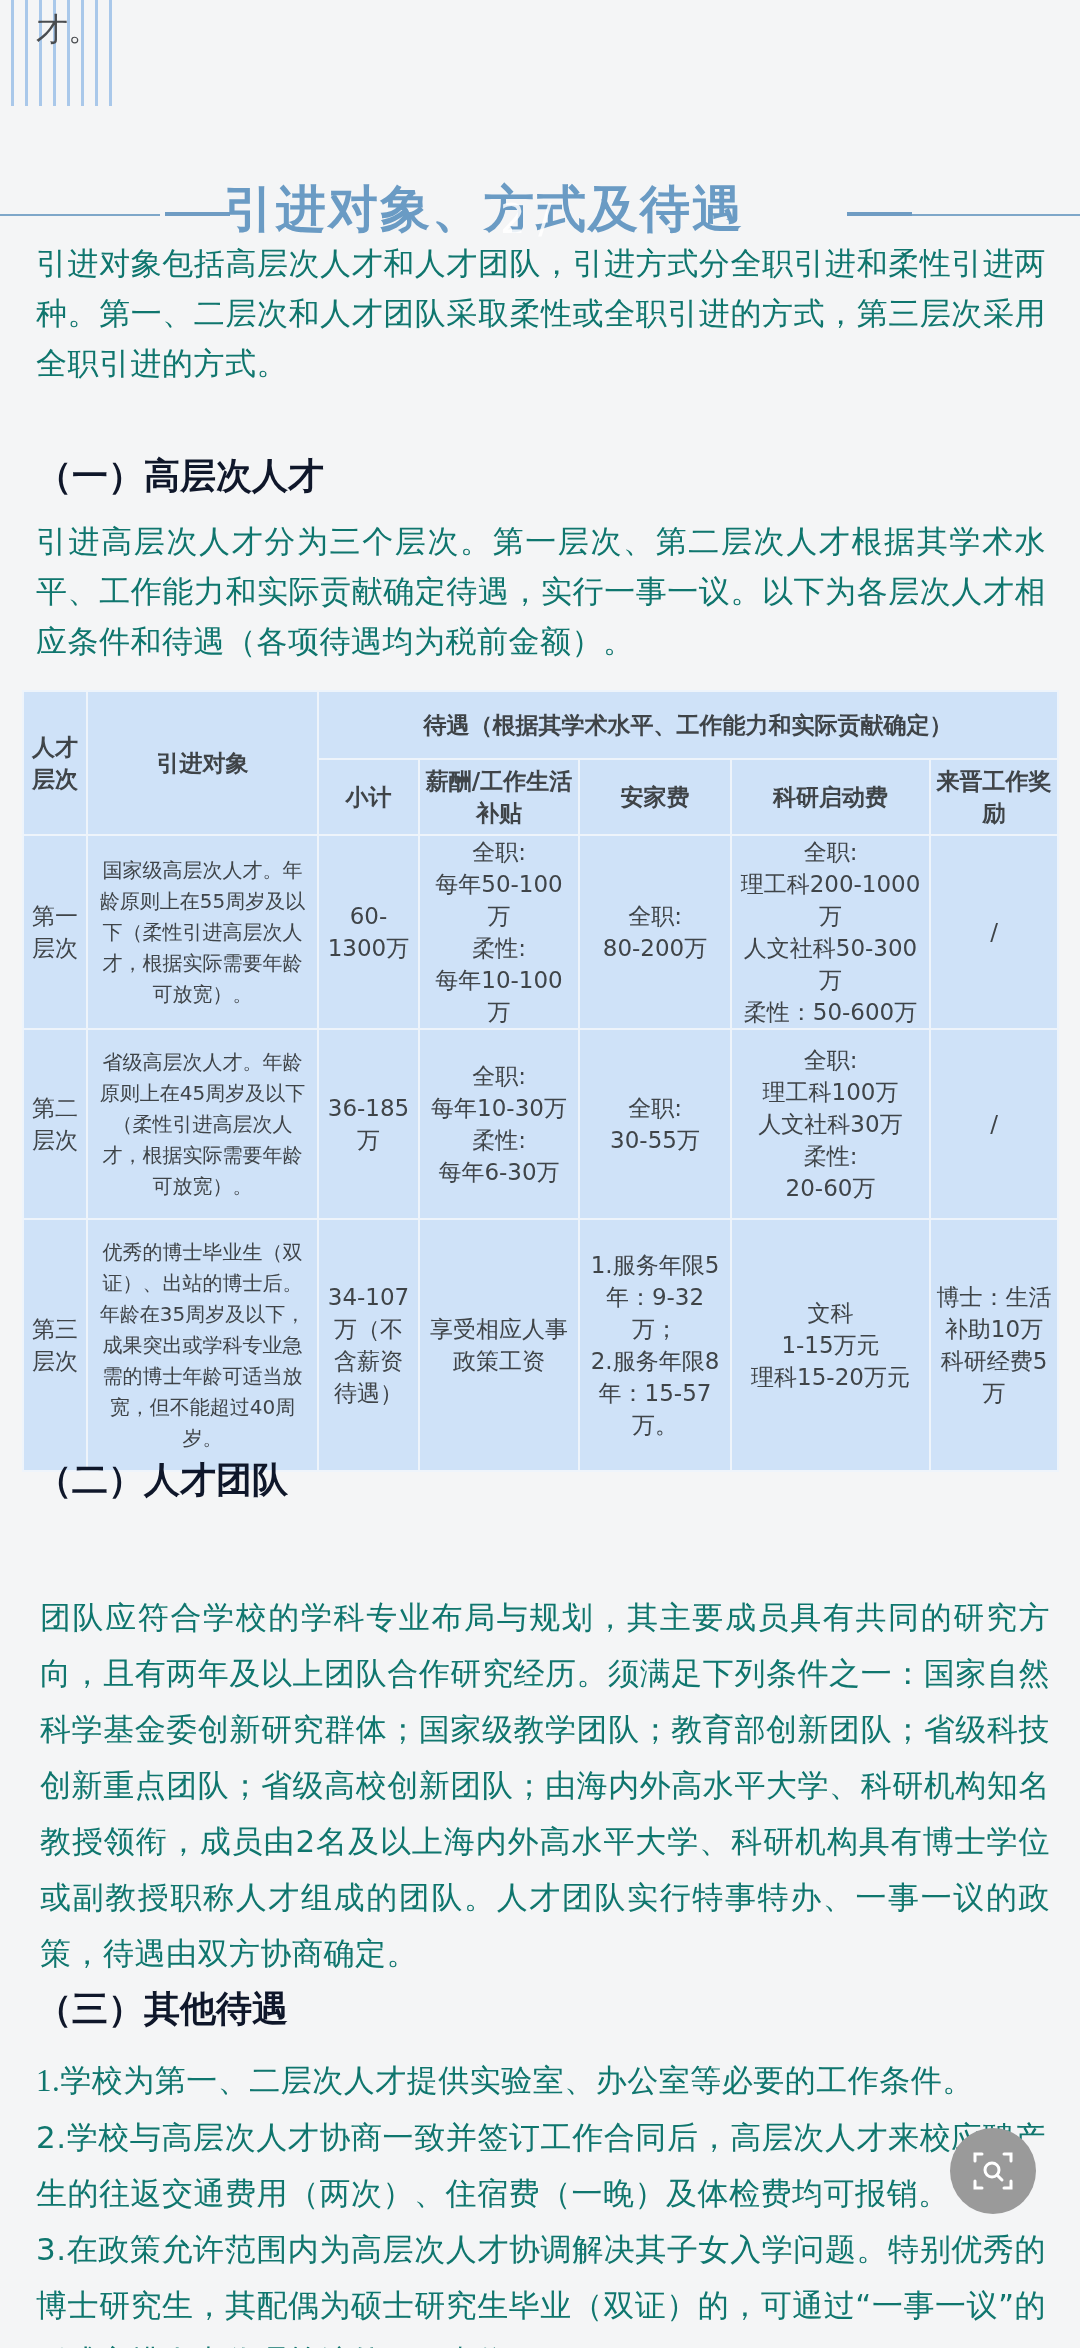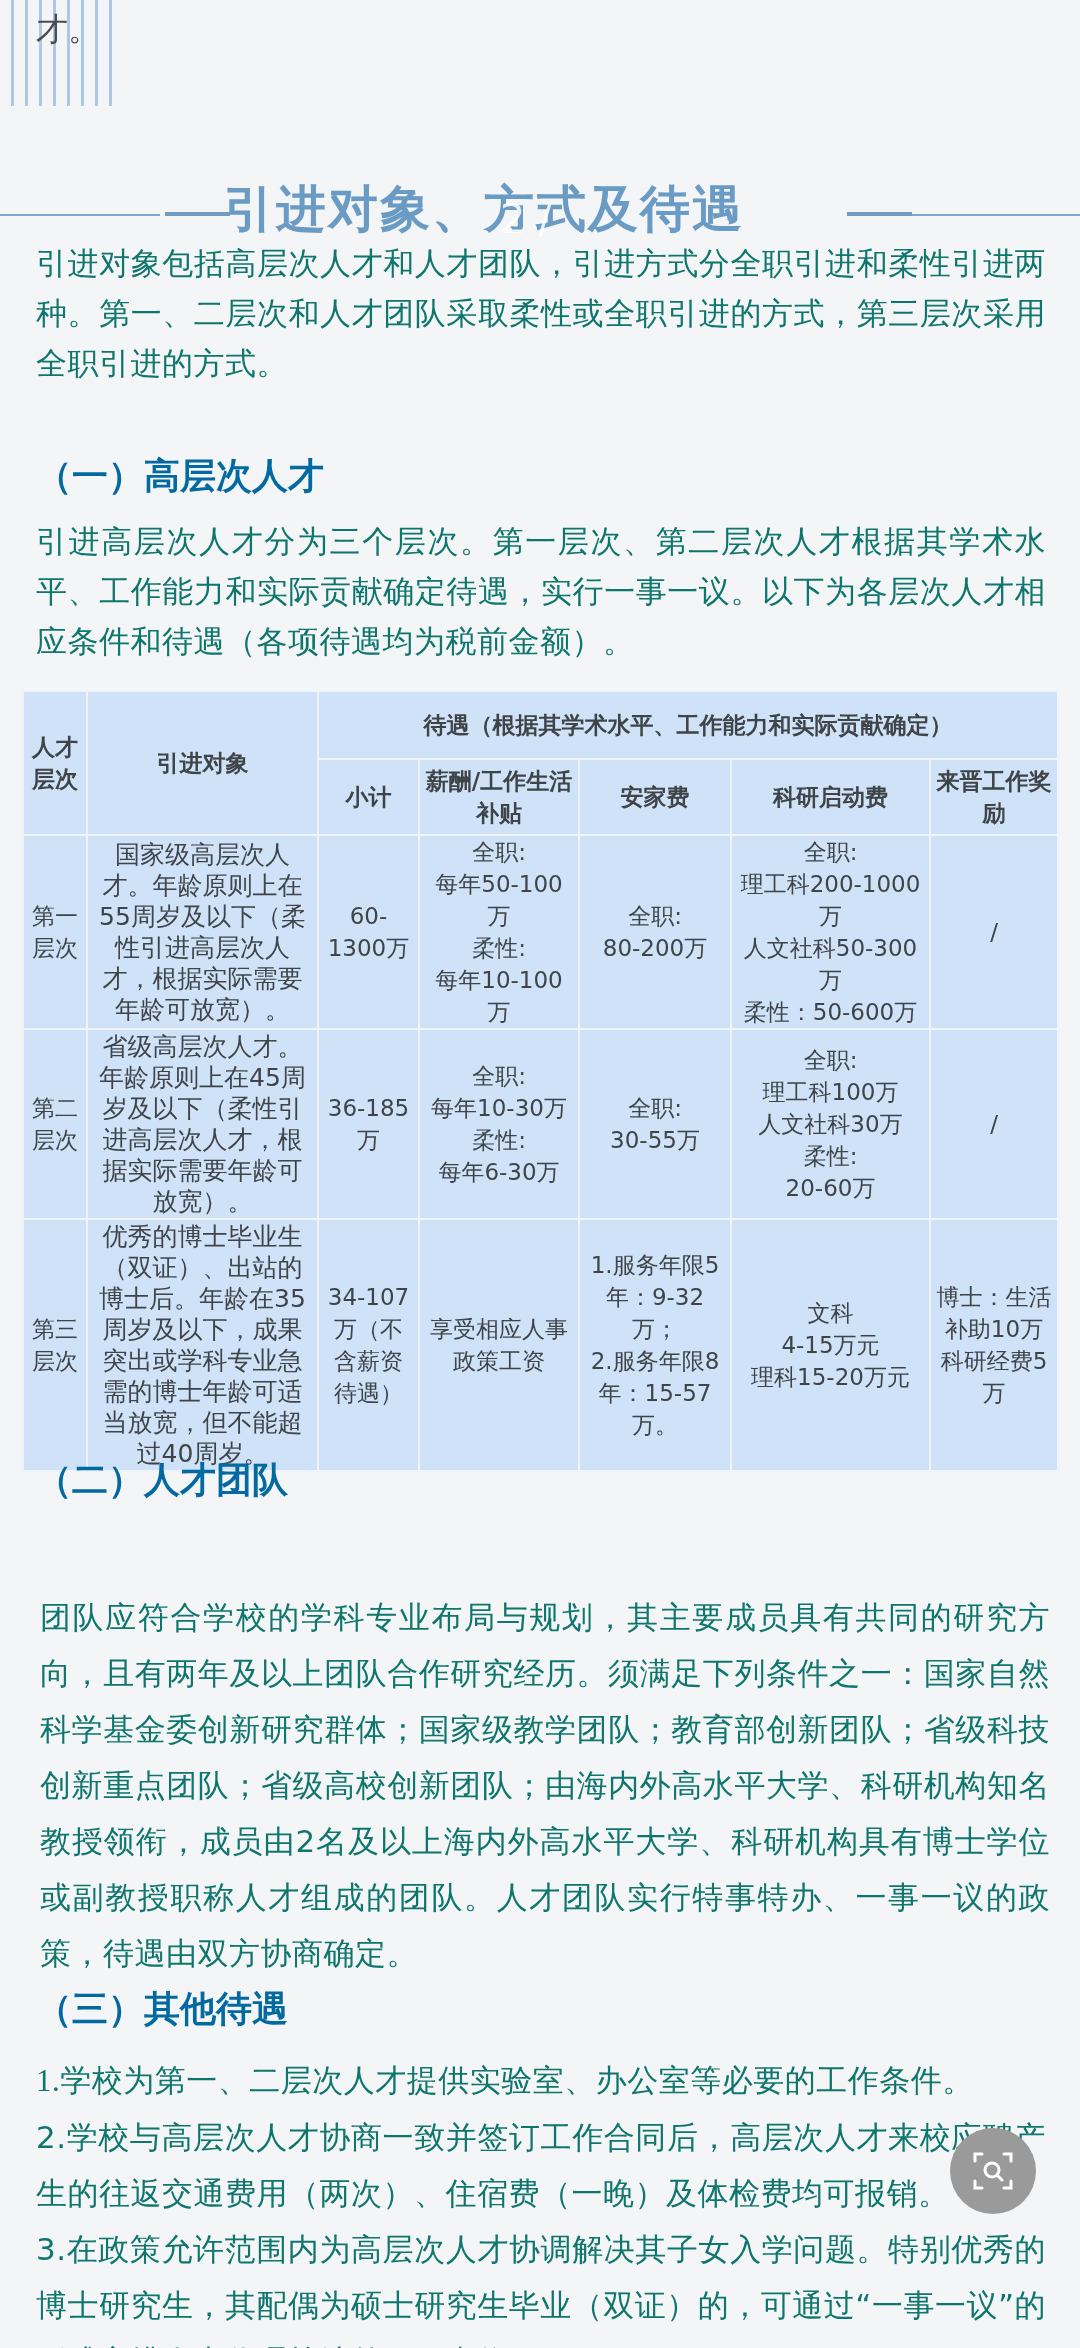--- a/index.html
+++ b/index.html
@@ -29,33 +29,33 @@
   }
   .page-indicator {
     position: absolute; left: 500px; top: 26px; font-size: 40px; color: rgba(255,255,255,0.85);
   }
   .para {
     position: absolute; left: 36px; width: 1010px;
     font-size: 31px; line-height: 50px; color: #0f766e;
     text-align: justify; letter-spacing: 0.5px;
   }
   .subhead {
-    position: absolute; left: 36px; font-size: 36px; font-weight: bold; color: #0369a1;
+    position: absolute; left: 36px; font-size: 36px; font-weight: bold; color: #0f172a;
   }
   table.policy {
     position: absolute; left: 22px; top: 690px; width: 1035px;
     border-collapse: collapse; table-layout: fixed;
     background: #cfe2f8;
   }
   table.policy td, table.policy th {
     border: 2px solid #eef4fb; text-align: center; vertical-align: middle;
     font-size: 23px; line-height: 32px; color: #3f4448; padding: 0 4px;
   }
   table.policy th { font-weight: bold; }
-  table.policy td.target { font-size: 25px; line-height: 31px; padding: 0 10px; }
+  table.policy td.target { font-size: 20px; line-height: 31px; padding: 0 10px; }
   .zoom-fab {
     position: absolute; left: 950px; top: 2128px; width: 86px; height: 86px; border-radius: 50%;
     background: #9a9a9a; display: flex; align-items: center; justify-content: center;
   }
 </style>
 </head>
 <body>
 
 <div class="bg-stripes"></div>
 <div class="top-fragment">才。</div>
@@ -148,21 +148,21 @@
     <td>34-107万（不含薪资待遇）</td>
     <td>
       <div>享受相应人事政策工资</div>
     </td>
     <td>
       <div>1.服务年限5年：9-32万；</div>
       <div>2.服务年限8年：15-57万。</div>
     </td>
     <td>
       <div>文科</div>
-      <div>4-15万元</div>
+      <div>1-15万元</div>
       <div>理科15-20万元</div>
     </td>
     <td>博士：生活补助10万科研经费5万</td>
   </tr>
 </tbody>
   </table>
 
 <div class="subhead" style="top:1456px;">（二）人才团队</div>
 <p class="para" style="top:1585px;margin:4px;line-height:56px;">团队应符合学校的学科专业布局与规划，其主要成员具有共同的研究方向，且有两年及以上团队合作研究经历。须满足下列条件之一：国家自然科学基金委创新研究群体；国家级教学团队；教育部创新团队；省级科技创新重点团队；省级高校创新团队；由海内外高水平大学、科研机构知名教授领衔，成员由2名及以上海内外高水平大学、科研机构具有博士学位或副教授职称人才组成的团队。人才团队实行特事特办、一事一议的政策，待遇由双方协商确定。</p>
 

